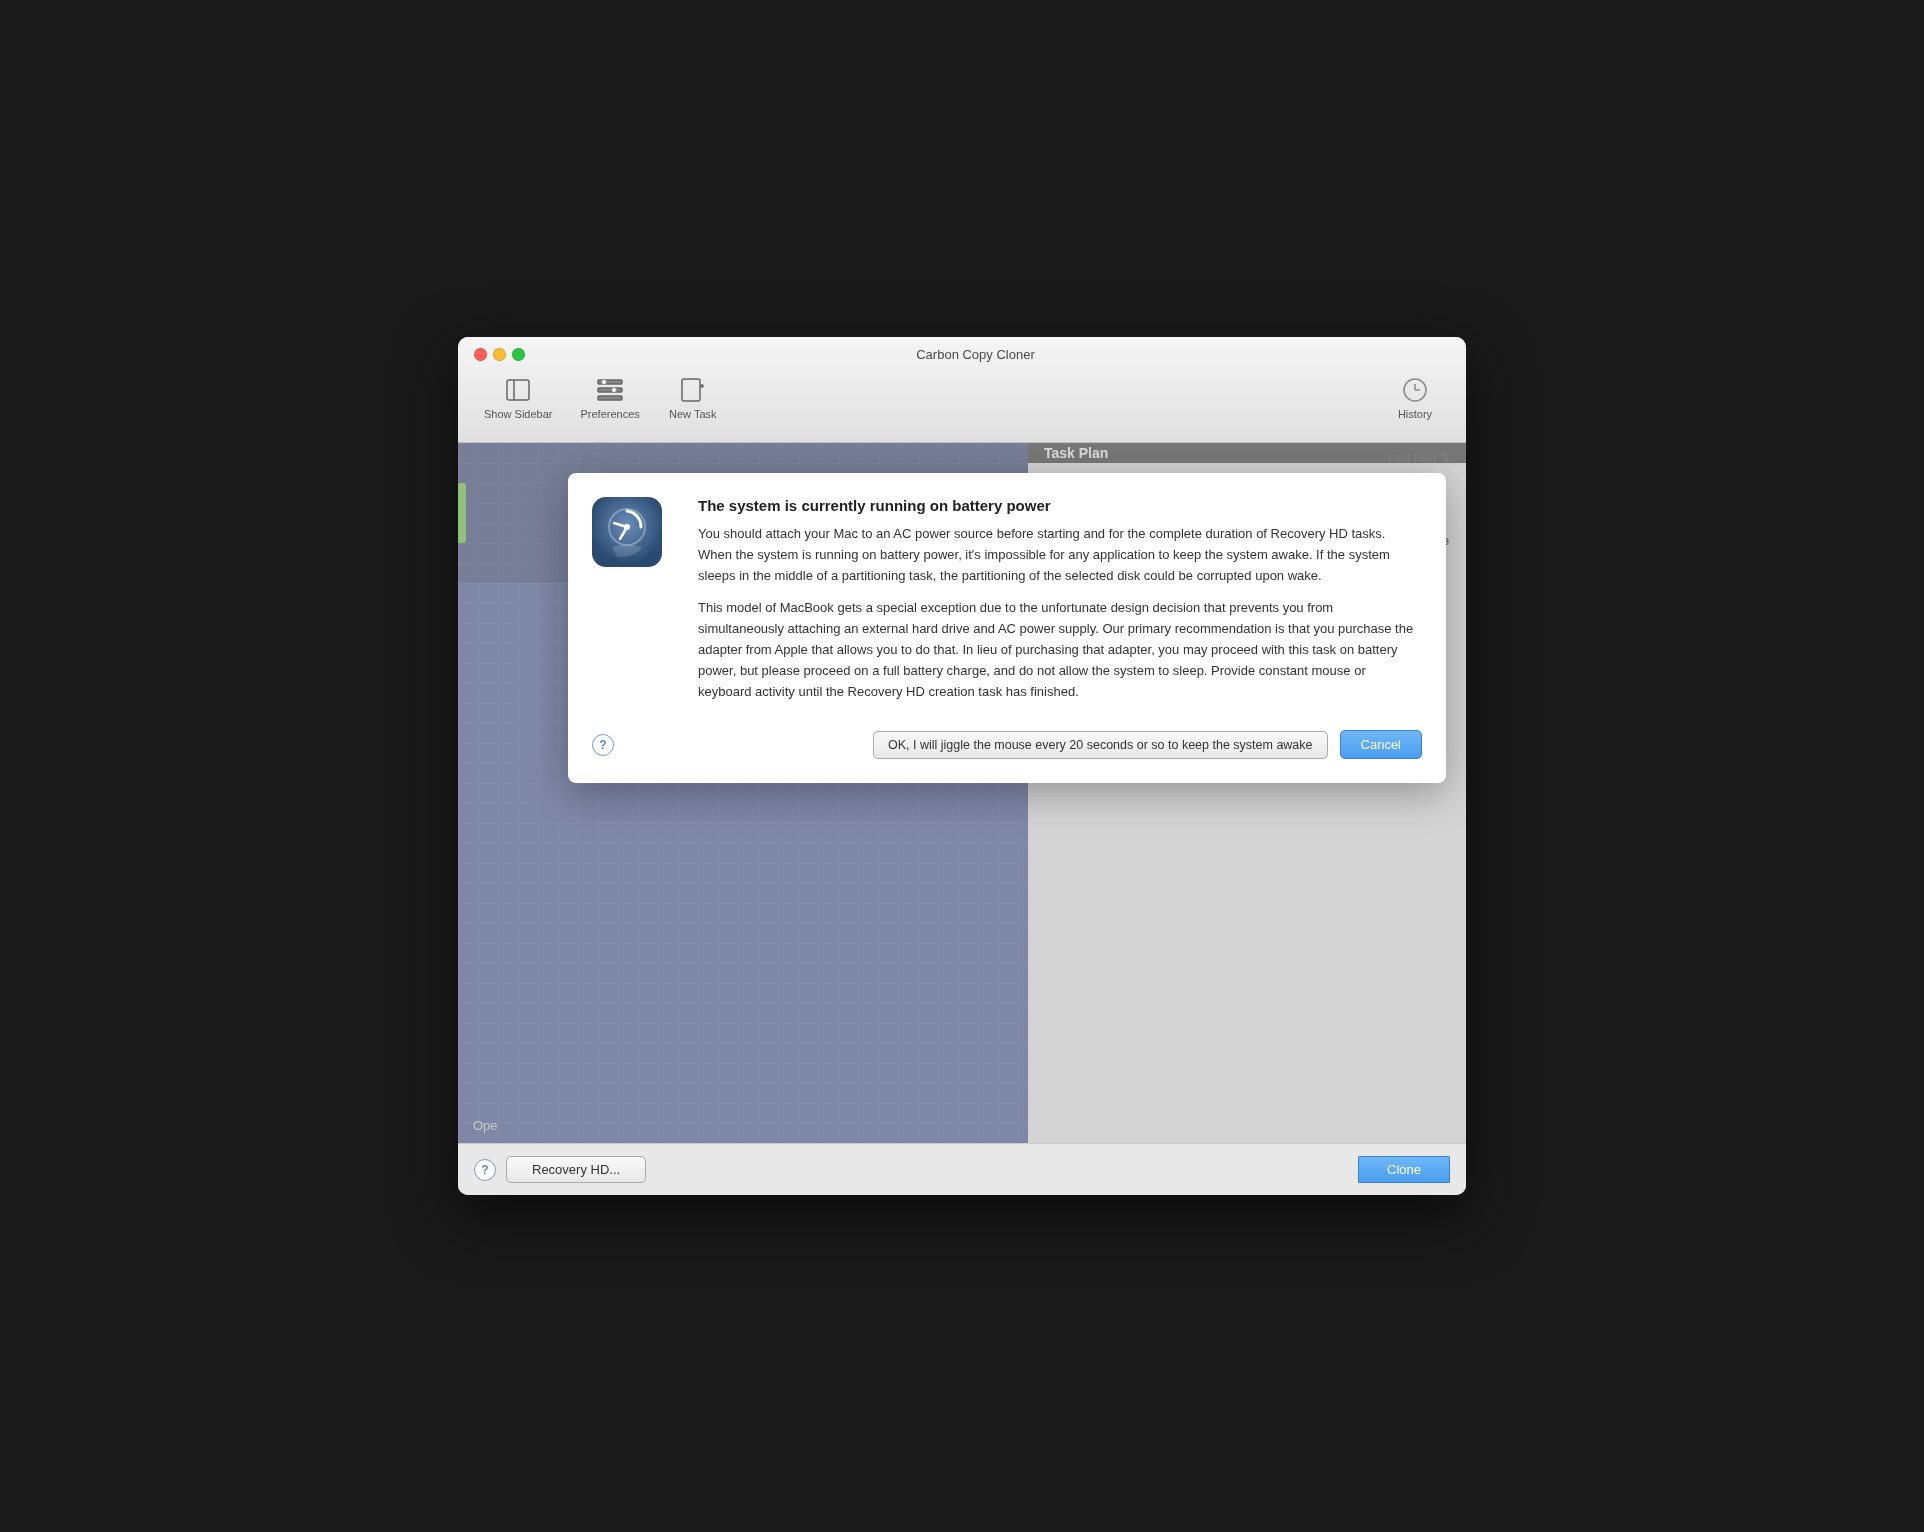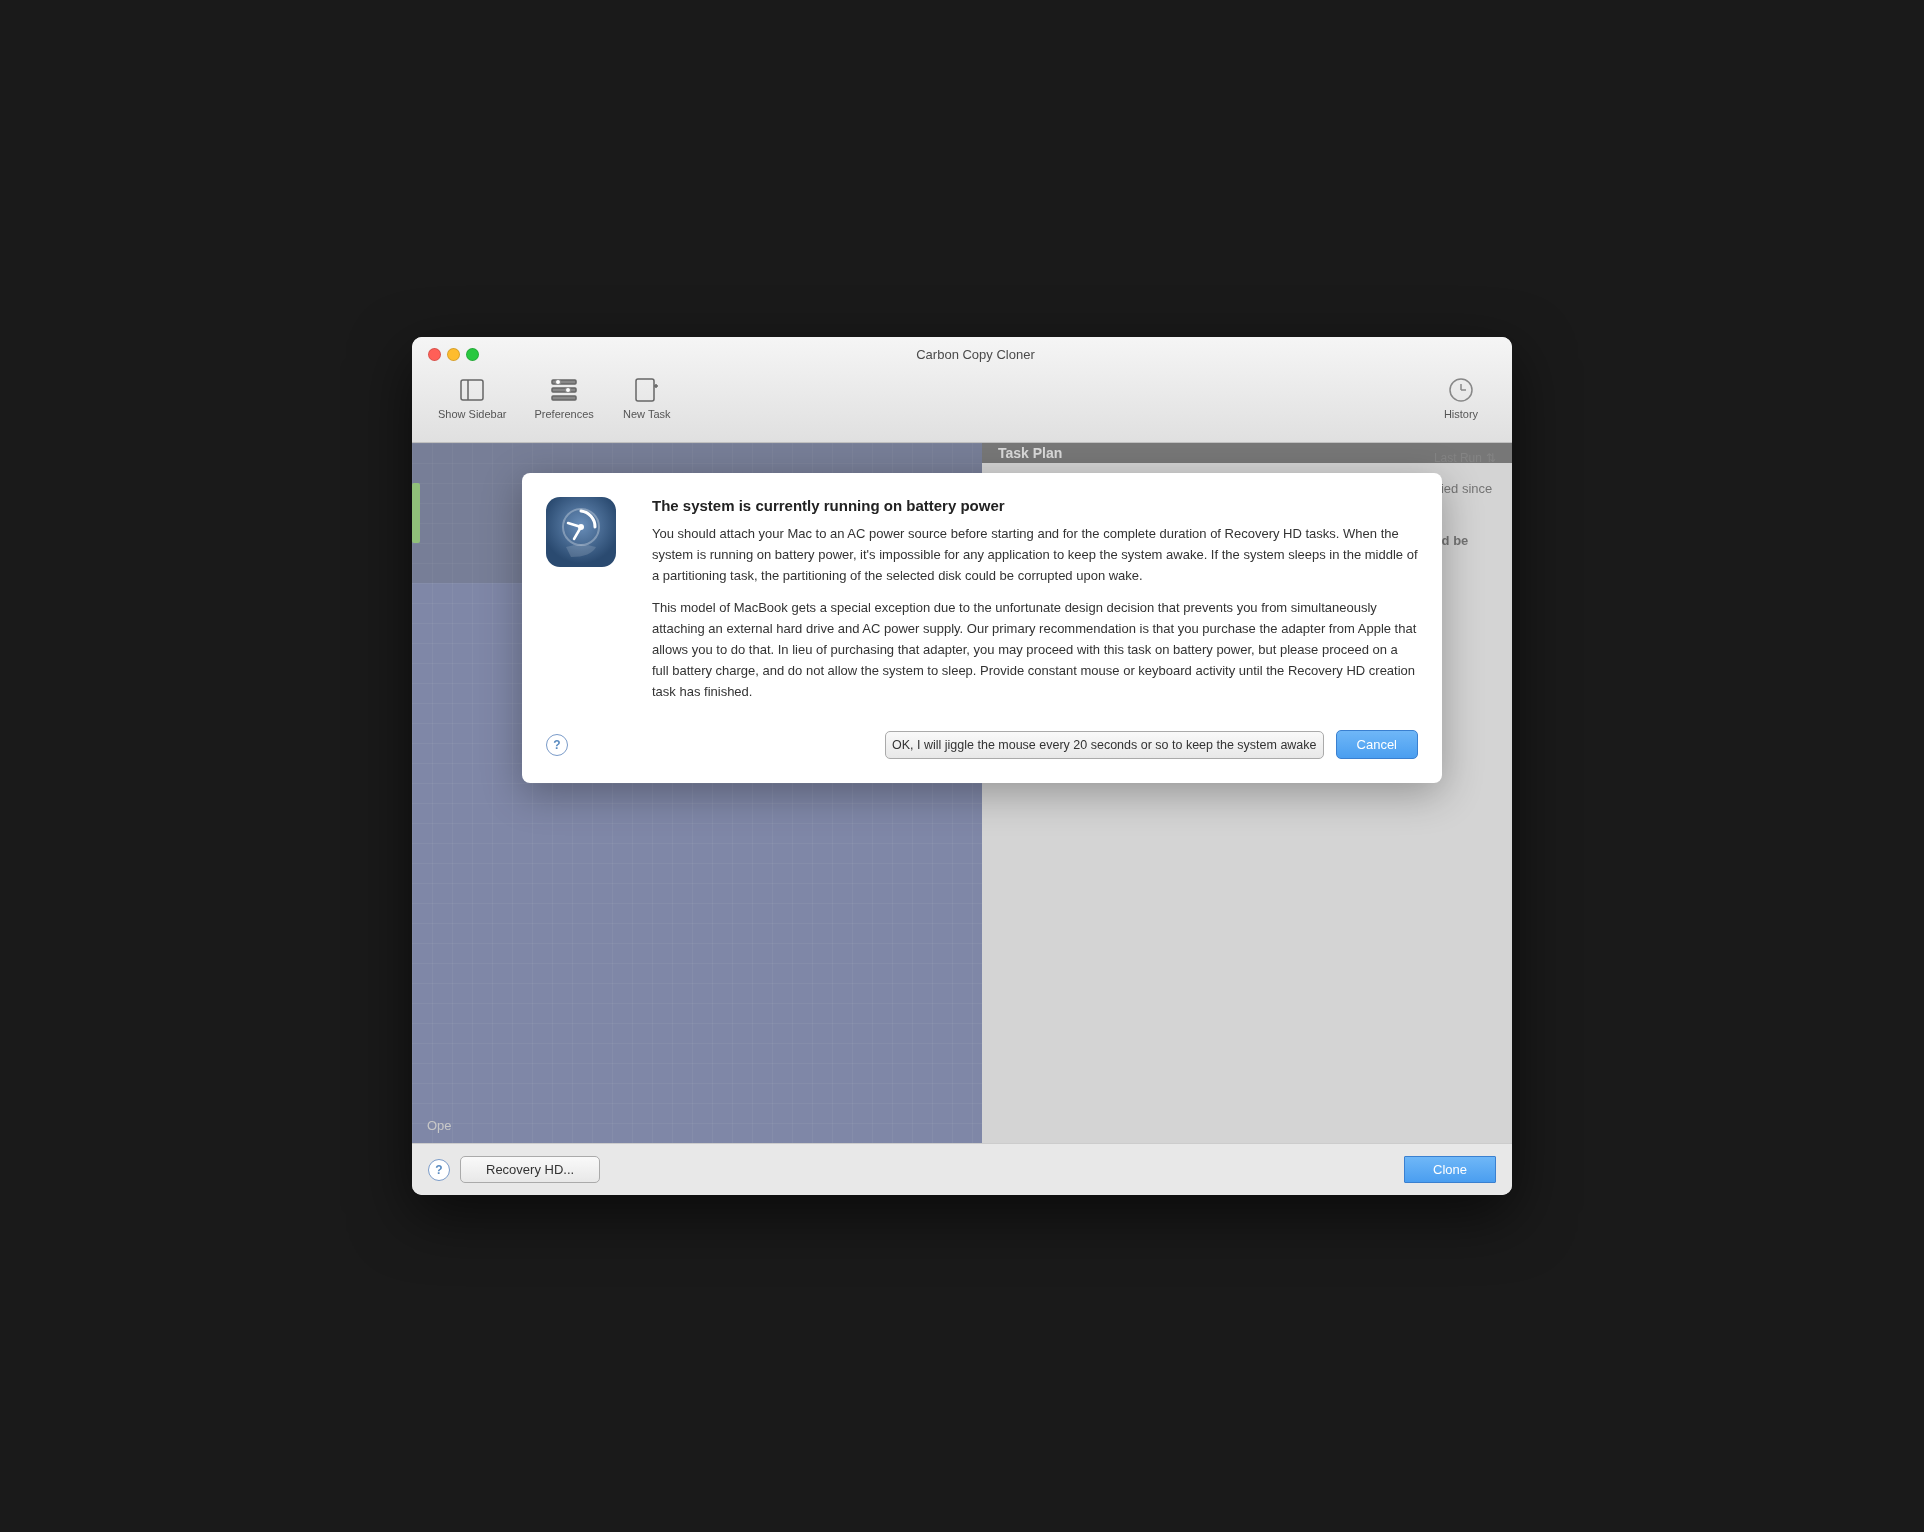--- a/index.html
+++ b/index.html
@@ -6,21 +6,21 @@
     body {
       background: #1a1a1a;
       display: flex;
       justify-content: center;
       align-items: center;
       min-height: 100vh;
       font-family: -apple-system, BlinkMacSystemFont, "Helvetica Neue", Arial, sans-serif;
     }
 
     .window {
-      width: 1100px;
+      width: 1008px;
       background: #ececec;
       border-radius: 10px;
       box-shadow: 0 20px 60px rgba(0,0,0,0.6);
       overflow: hidden;
       position: relative;
     }
 
     
     .titlebar {
       background: linear-gradient(to bottom, #f5f5f5, #e0e0e0);
@@ -377,21 +377,21 @@
     .modal-footer-right {
       display: flex;
       gap: 12px;
       align-items: center;
     }
 
     .ok-btn-text {
       background: linear-gradient(to bottom, #f9f9f9, #e8e8e8);
       border: 1px solid #aaa;
       border-radius: 5px;
-      padding: 6px 6px;
+      padding: 6px 14px;
       font-size: 12.5px;
       cursor: pointer;
       color: #333;
       flex: 1;
       text-align: center;
     }
 
     .cancel-btn {
       background: linear-gradient(to bottom, #6fb7f7, #4a9ef0);
       border: 1px solid #3a80d0;

